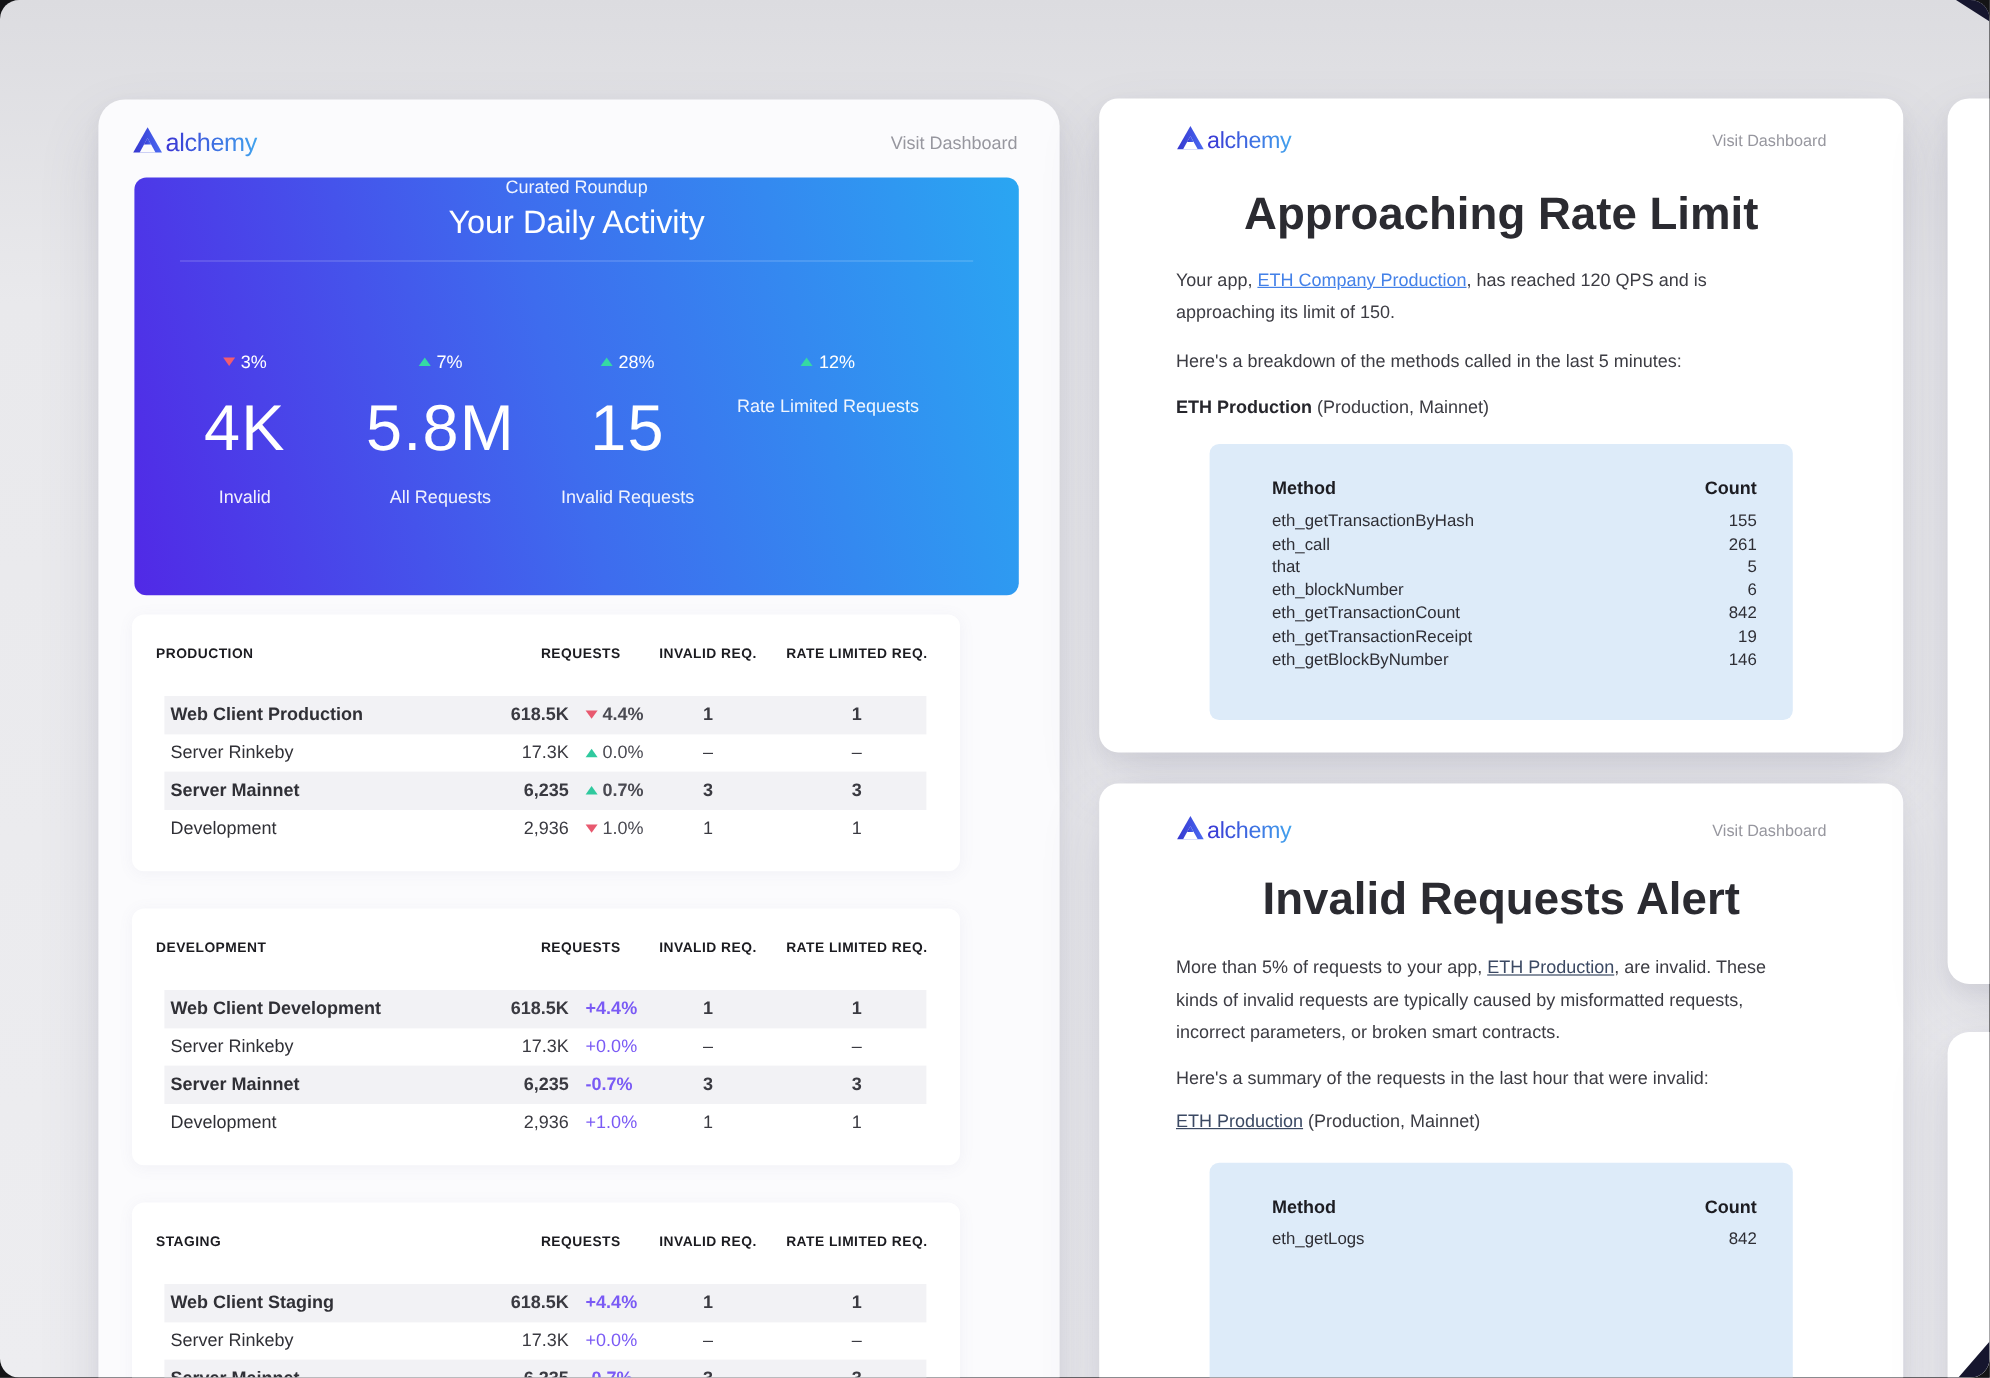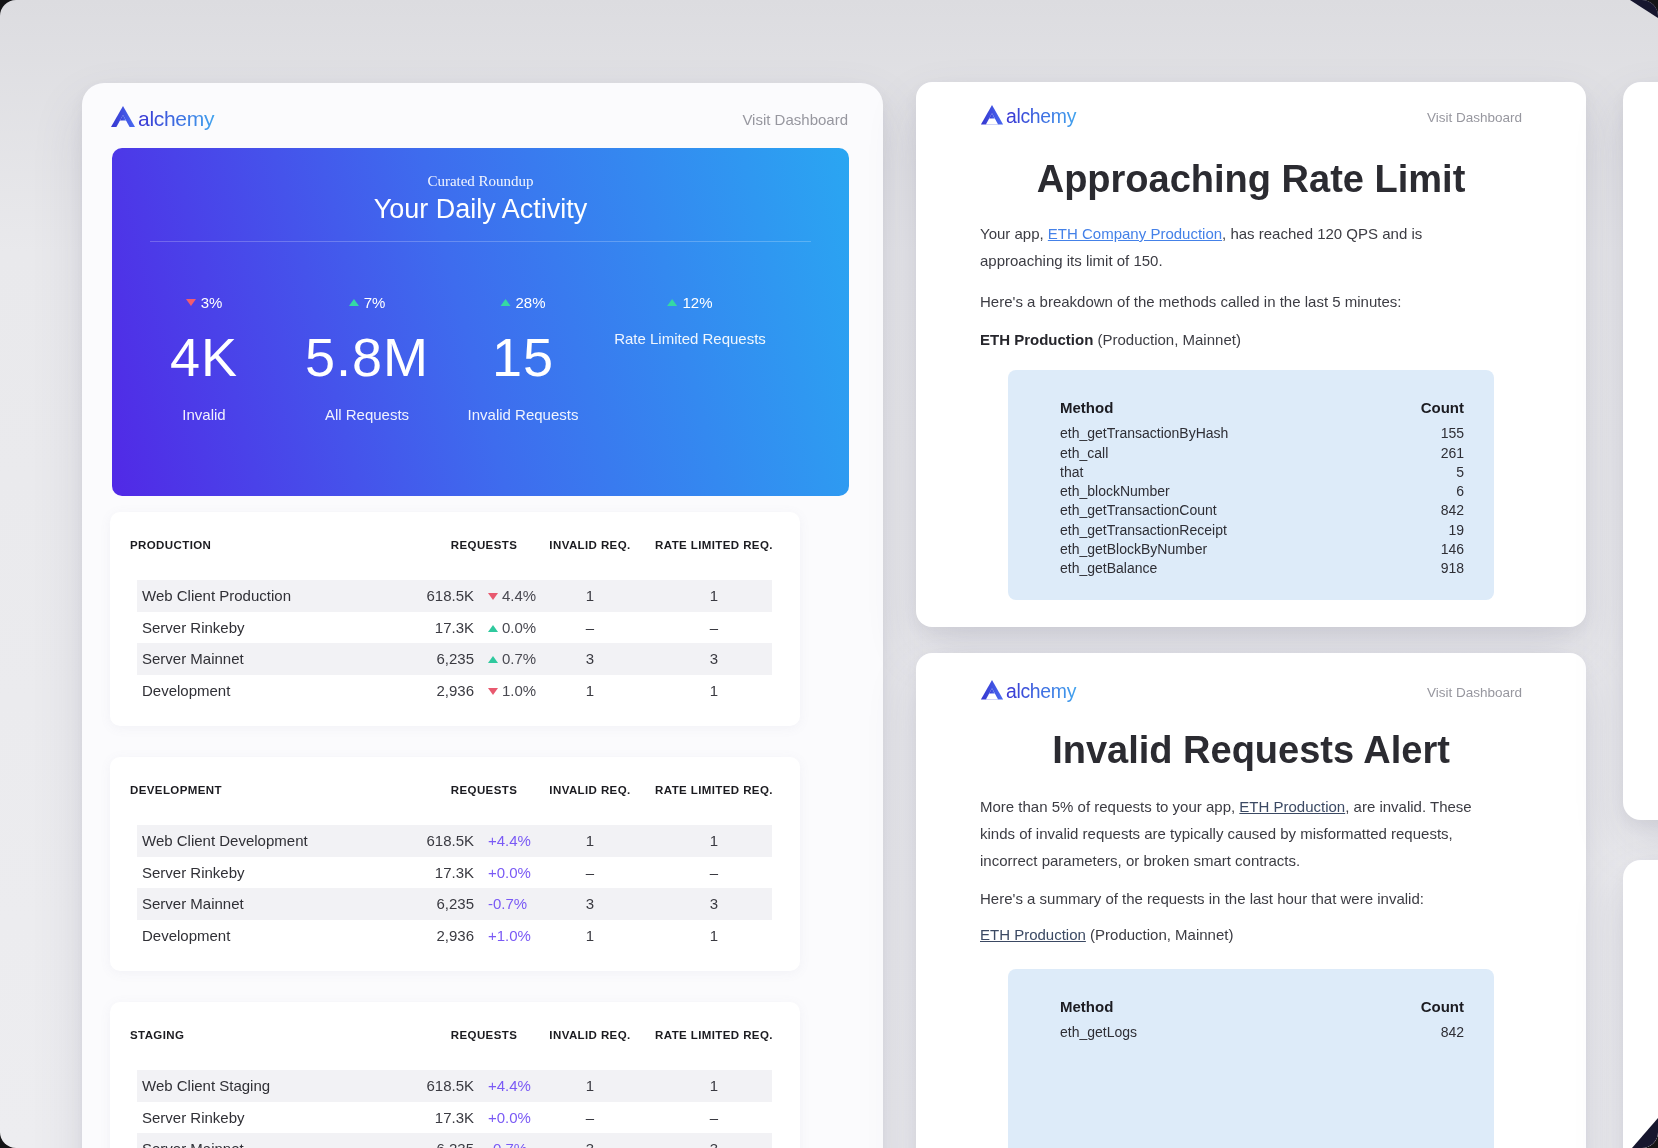--- a/index.html
+++ b/index.html
@@ -12,38 +12,38 @@
   .card-head{position:absolute;display:flex;justify-content:space-between;align-items:center;}
   .visit{color:#97979f;font-size:15px;}
   .visit.sm{font-size:13.5px;}
   .logo-svg{display:block;}
   
   #card-daily{left:82px;top:83px;width:801px;height:1210px;background:#fbfbfd;border-radius:22px;}
   #card-daily .card-head{left:28px;right:35px;top:20px;height:32px;}
   .banner{position:absolute;left:30px;top:65px;width:737px;height:348px;border-radius:10px;overflow:hidden;
     color:#fff;text-align:center;
     background:linear-gradient(76deg,#5129e6 0%,#3e6cee 48%,#2aa6f2 100%);}
-  .banner .kicker{margin-top:24px;font-size:15px;line-height:18px;color:rgba(255,255,255,.93);font-family:Liberation Serif, serif;}
+  .banner .kicker{font-size:15px;line-height:18px;color:rgba(255,255,255,.93);}
   .banner .btitle{margin-top:2px;font-size:27px;line-height:34px;font-weight:400;}
   .banner .divider{height:1px;background:rgba(255,255,255,.22);margin:15px 38px 0 38px;}
   .stat{position:absolute;top:146px;transform:translateX(-50%);text-align:center;white-space:nowrap;}
   .stat .delta{font-size:15px;line-height:18px;color:#fff;}
   .stat .big{margin-top:14px;font-size:54px;line-height:62px;font-weight:300;letter-spacing:1px;}
   .stat .slabel{margin-top:18px;font-size:15px;line-height:18px;color:rgba(255,255,255,.92);}
   .tri{display:inline-block;width:0;height:0;margin-right:5px;vertical-align:2px;}
   .tri.up{border-left:5px solid transparent;border-right:5px solid transparent;border-bottom:7px solid #35d9a4;}
   .tri.down{border-left:5px solid transparent;border-right:5px solid transparent;border-top:7px solid #f25c6e;}
   
   .tbox{position:absolute;left:28px;width:690px;background:#ffffff;border-radius:10px;
     box-shadow:0 2px 12px rgba(120,120,150,.07);}
   .tbox .group{position:absolute;left:20px;top:27px;font-size:11.5px;font-weight:700;letter-spacing:.4px;color:#1b1b20;}
   .tbox .colh{position:absolute;top:27px;transform:translateX(-50%);font-size:11.5px;font-weight:700;letter-spacing:.4px;color:#1b1b20;white-space:nowrap;}
   .trow{position:absolute;left:0;width:690px;height:31.5px;line-height:31.5px;font-size:15px;color:#3a3a41;
     display:grid;grid-template-columns:240px 92px 70px 92px 156px;padding-left:32px;}
-  .trow.stripe{background:linear-gradient(#f2f2f5,#f2f2f5) no-repeat 27px 0/635px 100%;}
+  .trow.stripe{background:linear-gradient(#f2f2f5,#f2f2f5) no-repeat 27px 0/635px 100%;font-weight:bold;}
   .trow .nm{color:#303036;}
   .trow .rq{text-align:right;}
   .trow .dl{padding-left:14px;color:#4a4a52;white-space:nowrap;}
   .trow .dl .tri{margin-right:4px;vertical-align:1px;}
   .trow .dl .tri.up{border-bottom-color:#2fc99e;}
   .trow .dl .tri.down{border-top-color:#e8596f;}
   .trow .dl.purple{color:#7a5af5;}
   .trow .iv,.trow .rl{text-align:center;}
   
   #card-rate{left:916px;top:82px;width:670px;height:545px;border-radius:16px;}
@@ -259,24 +259,20 @@
           <span>842</span>
         </div>
       <div class="mrow">
           <span>eth_getTransactionReceipt</span>
           <span>19</span>
         </div>
       <div class="mrow">
           <span>eth_getBlockByNumber</span>
           <span>146</span>
         </div>
-      <div class="mrow">
-          <span>eth_getBalance</span>
-          <span>918</span>
-        </div>
     </div>
   </div>
 
   <div class="card" id="card-invalid">
     <div class="card-head rcard-head" style="top:24px">
       <span>
         <svg class="logo-svg" width="122" height="26" viewBox="0 0 132 28">
           <path d="M13 1 L25 22 H1 Z" fill="url(#lg2)"></path>
           <path d="M13 10 L19.6 22 H6.4 Z" fill="#ffffff"></path>
           <path d="M13 10 L16 15.5 H10 Z" fill="url(#lg2)"></path>

